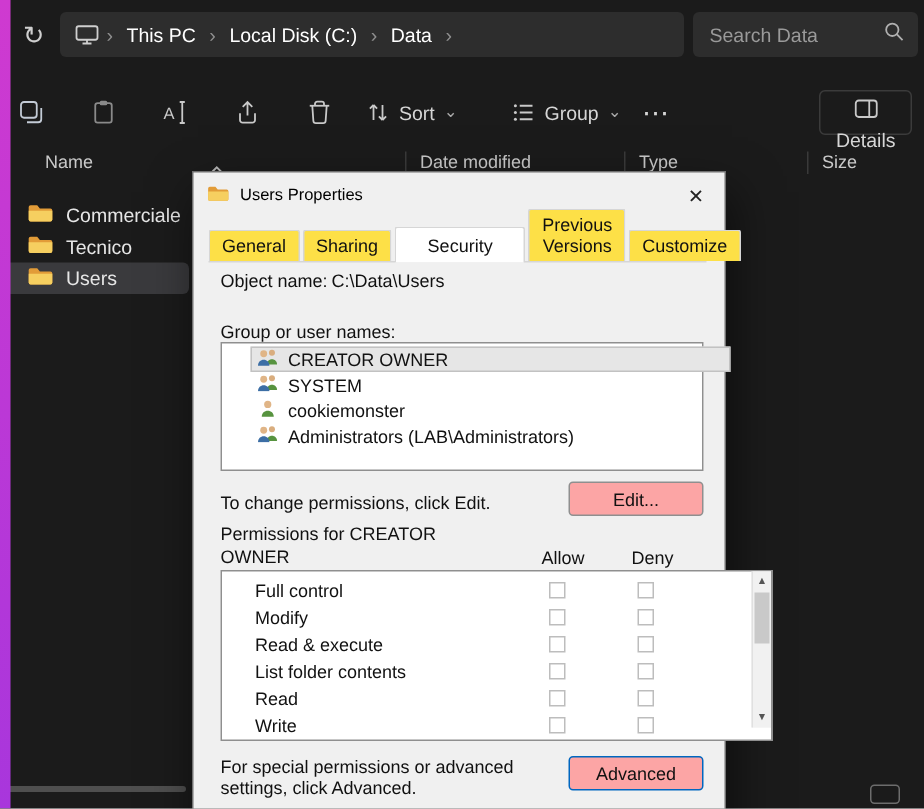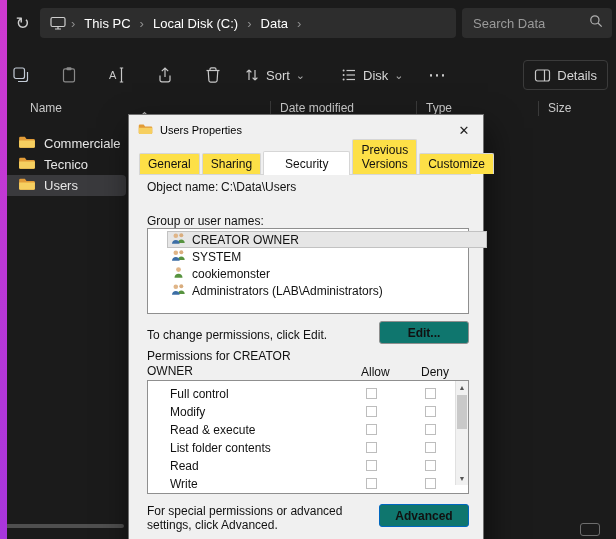--- a/index.html
+++ b/index.html
@@ -30,21 +30,21 @@
     color:#cfcfcf; font-size:13px; font-family:inherit; }
   .search-box input::placeholder { color:#9a9a9a; }
 
   
   .tbtn { position:absolute; top:60px; height:30px; display:flex; align-items:center;
     gap:6px; background:none; border:none; color:#d6d6d6; font-size:13px; padding:0 4px; }
   .tbtn svg { display:block; }
   .tb-copy{left:8px;} .tb-paste{left:56px;} .tb-rename{left:104px;} .tb-share{left:152px;}
   .tb-delete{left:200px;} .tb-sort{left:240px;} .tb-view{left:337px;}
   .tb-more{left:424px; font-size:18px; color:#d6d6d6;}
-  .tb-details{ right:8px; border:1px solid #3b3b3b; border-radius:4px; padding:4px 10px; height:30px;}
+  .tb-details{ right:8px; border:1px solid #3b3b3b; border-radius:4px; padding:4px 10px; height:30px;flex-direction:column;}
   .caret { font-size:11px; color:#a9a9a9; line-height:10px; }
 
   
   .col { position:absolute; top:101px; font-size:12px; color:#c9c9c9; background:none; border:none; padding:0; }
   .col-name{left:30px;} .col-date{left:280px;} .col-type{left:426px;} .col-size{left:548px;}
   .colsep { position:absolute; top:101px; height:15px; width:1px; background:#3a3a3a; }
   .sep1{left:270px;} .sep2{left:416px;} .sep3{left:538px;}
   .sort-chev { position:absolute; left:140px; top:103px; }
 
   
@@ -78,29 +78,29 @@
   .obj-value { position:absolute; left:92px; top:65px; }
   .grp-label { position:absolute; left:18px; top:99px; }
 
   .userbox { position:absolute; left:18px; top:113px; width:322px; height:86px;
     background:#fff; border:1px solid #8f8f8f; padding-top:2px; }
   .uitem { height:17px; display:flex; align-items:center; gap:6px; padding-left:4px;
     width:100%; background:none; border:none; font-size:12px; color:#111; text-align:left;margin-left:19px; }
   .uitem.sel { background:#e6e6e6; outline:1px solid #c2c2c2; outline-offset:-1px; }
 
   .edit-hint { position:absolute; left:18px; top:213px; }
-  .btn { position:absolute; background:#0f766e; border:1px solid #8f8f8f; border-radius:3px;
-    font-size:12px; color:#111;font-weight:bold; }
+  .btn { position:absolute; background:#fca5a5; border:1px solid #8f8f8f; border-radius:3px;
+    font-size:12px; color:#111; }
   .edit-btn { left:250px; top:206px; width:90px; height:23px; }
 
   .perm-label { position:absolute; left:18px; top:234px; width:175px; line-height:15px; }
   .allow-h { position:absolute; left:232px; top:250px; }
   .deny-h  { position:absolute; left:292px; top:250px; }
 
-  .permbox { position:absolute; left:18px; top:265px; width:322px; height:114px;
+  .permbox { position:absolute; left:18px; top:265px; width:368px; height:114px;
     background:#fff; border:1px solid #8f8f8f; padding-top:4px; }
   .prow { position:relative; height:18px; display:flex; align-items:center; padding-left:22px; }
   .cb { position:absolute; top:3px; width:11px; height:11px; border:1px solid #bdbdbd;
     background:#fff; padding:0; }
   .cb.allow { left:218px; } .cb.deny { left:277px; }
 
   .pscroll { position:absolute; right:0; top:0; width:13px; height:104px;
     background:#f1f1f1; border-left:1px solid #e0e0e0; }
   .sarrow { position:absolute; left:0; width:12px; height:13px; font-size:7px; color:#555;
     display:flex; align-items:center; justify-content:center; background:#f1f1f1; border:none; padding:0; }
@@ -201,21 +201,21 @@
   <span>
     <svg width="16" height="16" viewBox="0 0 16 16" fill="none" stroke="#c9c9c9" stroke-width="1.2">
       <circle cx="2.6" cy="3.5" r="1" fill="#c9c9c9" stroke="none"></circle>
         <path d="M5.5 3.5H14"></path>
       <circle cx="2.6" cy="8" r="1" fill="#c9c9c9" stroke="none"></circle>
         <path d="M5.5 8H14"></path>
       <circle cx="2.6" cy="12.5" r="1" fill="#c9c9c9" stroke="none"></circle>
         <path d="M5.5 12.5H14"></path>
     </svg>
   </span>
-  <span>Disk</span>
+  <span>Group</span>
   <span class="caret">⌄</span>
 </button>
 
 <button class="tbtn tb-more">⋯</button>
 
 <button class="tbtn tb-details">
   <span>
     <svg width="17" height="15" viewBox="0 0 17 15" fill="none" stroke="#c9c9c9" stroke-width="1.2">
       <rect x="1.5" y="2" width="14" height="11" rx="2"></rect>
         <path d="M10.5 2v11"></path>

